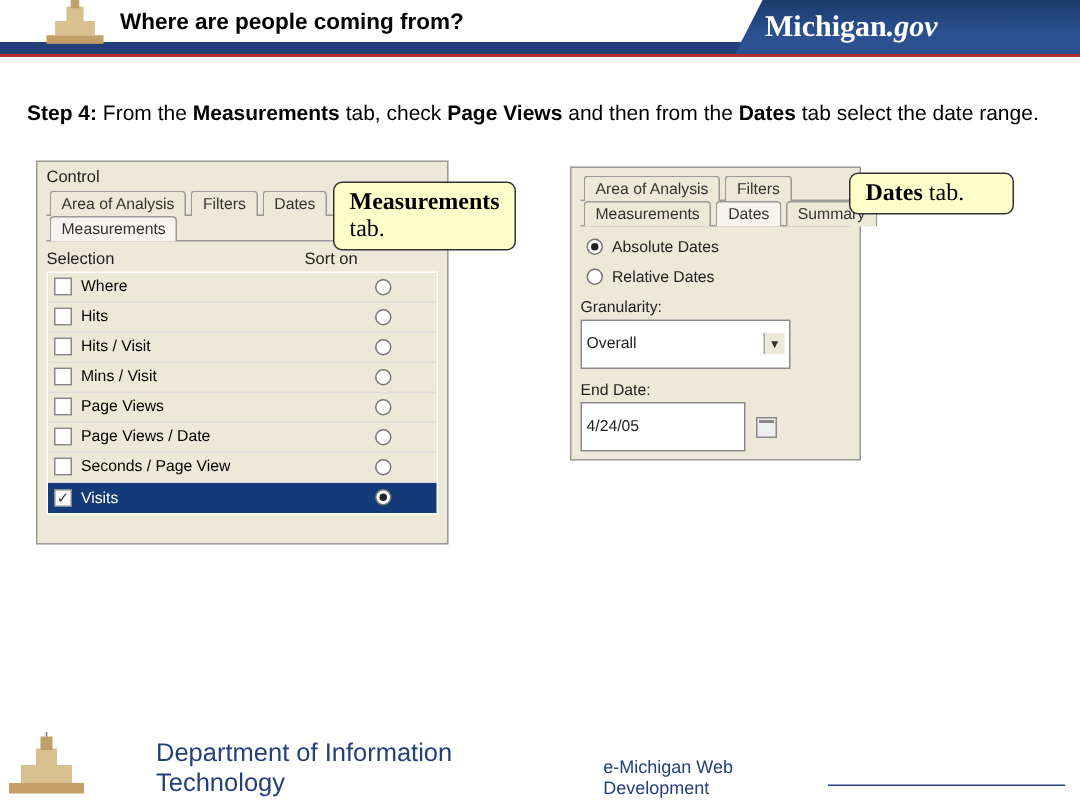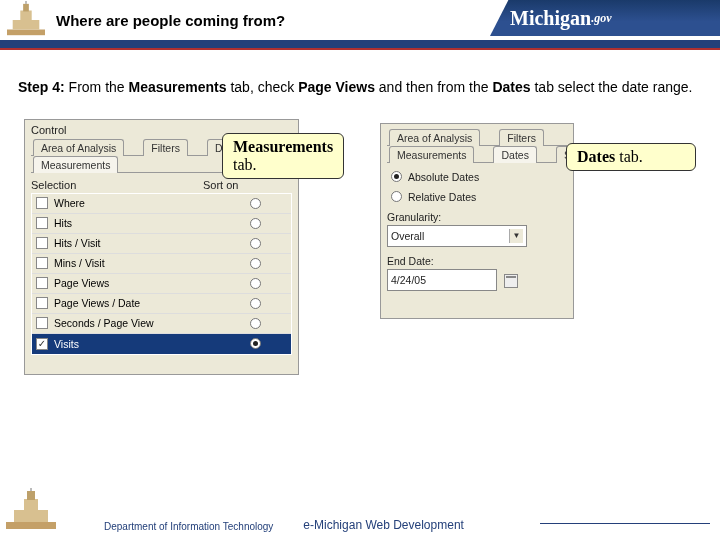--- a/index.html
+++ b/index.html
@@ -5,24 +5,25 @@
   * { box-sizing: border-box; margin: 0; padding: 0; }
   body {
     width: 720px;
     height: 540px;
     font-family: Arial, sans-serif;
     background: #fff;
     position: relative;
     overflow: hidden;
   }
   .header {
-    height: 40px;
-    display: flex;
-    align-items: center;
-    position: relative;
+    height: 28px;
+    display: flex;
+    align-items: center;
+    position: relative;
+    padding-left: 24px;
   }
   .capitol-small {
     width: 40px;
     height: 38px;
     margin-left: 6px;
     flex-shrink: 0;
   }
   .header-title {
     font-size: 15px;
     font-weight: bold;
@@ -44,21 +45,21 @@
   }
   .mich-text {
     color: #fff;
     font-family: Georgia, serif;
     font-size: 20px;
     font-weight: bold;
   }
   .mich-gov {
     color: #fff;
     font-family: Georgia, serif;
-    font-size: 12px;
+    font-size: 20px;
     font-style: italic;
     font-weight: bold;
   }
   .blue-bar {
     height: 8px;
     background: #24407a;
   }
   .red-line {
     height: 2px;
     background: #b03030;
@@ -80,21 +81,21 @@
     background: #ece9d8;
     border: 1px solid #999;
     font-size: 11px;
     padding: 4px 6px 6px 6px;
   }
   .dlg-left { left: 24px; top: 0; width: 275px; height: 256px; }
   .dlg-right { left: 380px; top: 4px; width: 194px; height: 196px; }
   .box-label { margin-bottom: 2px; color: #222; }
   .tabrow {
     display: flex;
-    gap: 19px;
+    gap: 3px;
     border-bottom: 1px solid #999;
     padding-left: 2px;
   }
   .tab {
     background: #ece9d8;
     border: 1px solid #999;
     border-bottom: none;
     padding: 2px 7px;
     font-size: 10.5px;
     position: relative;
@@ -151,21 +152,21 @@
     font-size: 10.5px; color: #222;
   }
   .opt-row .radio { margin-left: 4px; margin-right: 6px; }
   .field-row {
     margin-top: 8px;
     font-size: 10.5px; color: #222;
   }
   .field-row .inp {
     display: inline-flex; align-items: center;
     border: 1px solid #888; background: #fff;
-    height: 22px; padding: 0 3px; width: 110px;
+    height: 33px; padding: 0 3px; width: 110px;
     margin-top: 2px;
     justify-content: space-between;
   }
   .field-row .inp.wide { width: 140px; }
   .dd-arrow {
     width: 14px; height: 14px; background: #ece9d8;
     border-left: 1px solid #aaa;
     display: inline-flex; align-items:center; justify-content:center;
     font-size: 8px; color:#333;
   }
@@ -182,31 +183,31 @@
     position: absolute;
     background: #ffffcc;
     border: 1px solid #333;
     border-radius: 6px;
     padding: 4px 10px;
     font-size: 16px;
     font-family: "Times New Roman", serif;
   }
   .callout b { font-weight: bold; }
   .co1 { left: 222px; top: 14px; width: 122px; }
-  .co2 { left: 566px; top: 24px; width: 130px; }
+  .co2 { left: 566px; top: 8px; width: 110px; }
   .footer {
     position: absolute;
     bottom: 8px; left: 0; right: 0;
     display: flex;
     align-items: flex-end;
     padding: 0 10px 0 6px;
   }
   .capitol-foot { width: 50px; height: 44px; flex-shrink: 0; }
   .foot-text {
-    font-size: 10px;
+    font-size: 17px;
     color: #24407a;
     margin-left: 10px;
     padding-left: 38px;
   }
   .foot-text2 {
     font-size: 12px;
     color: #24407a;
     margin-left: 30px;
   }
   .foot-line {

